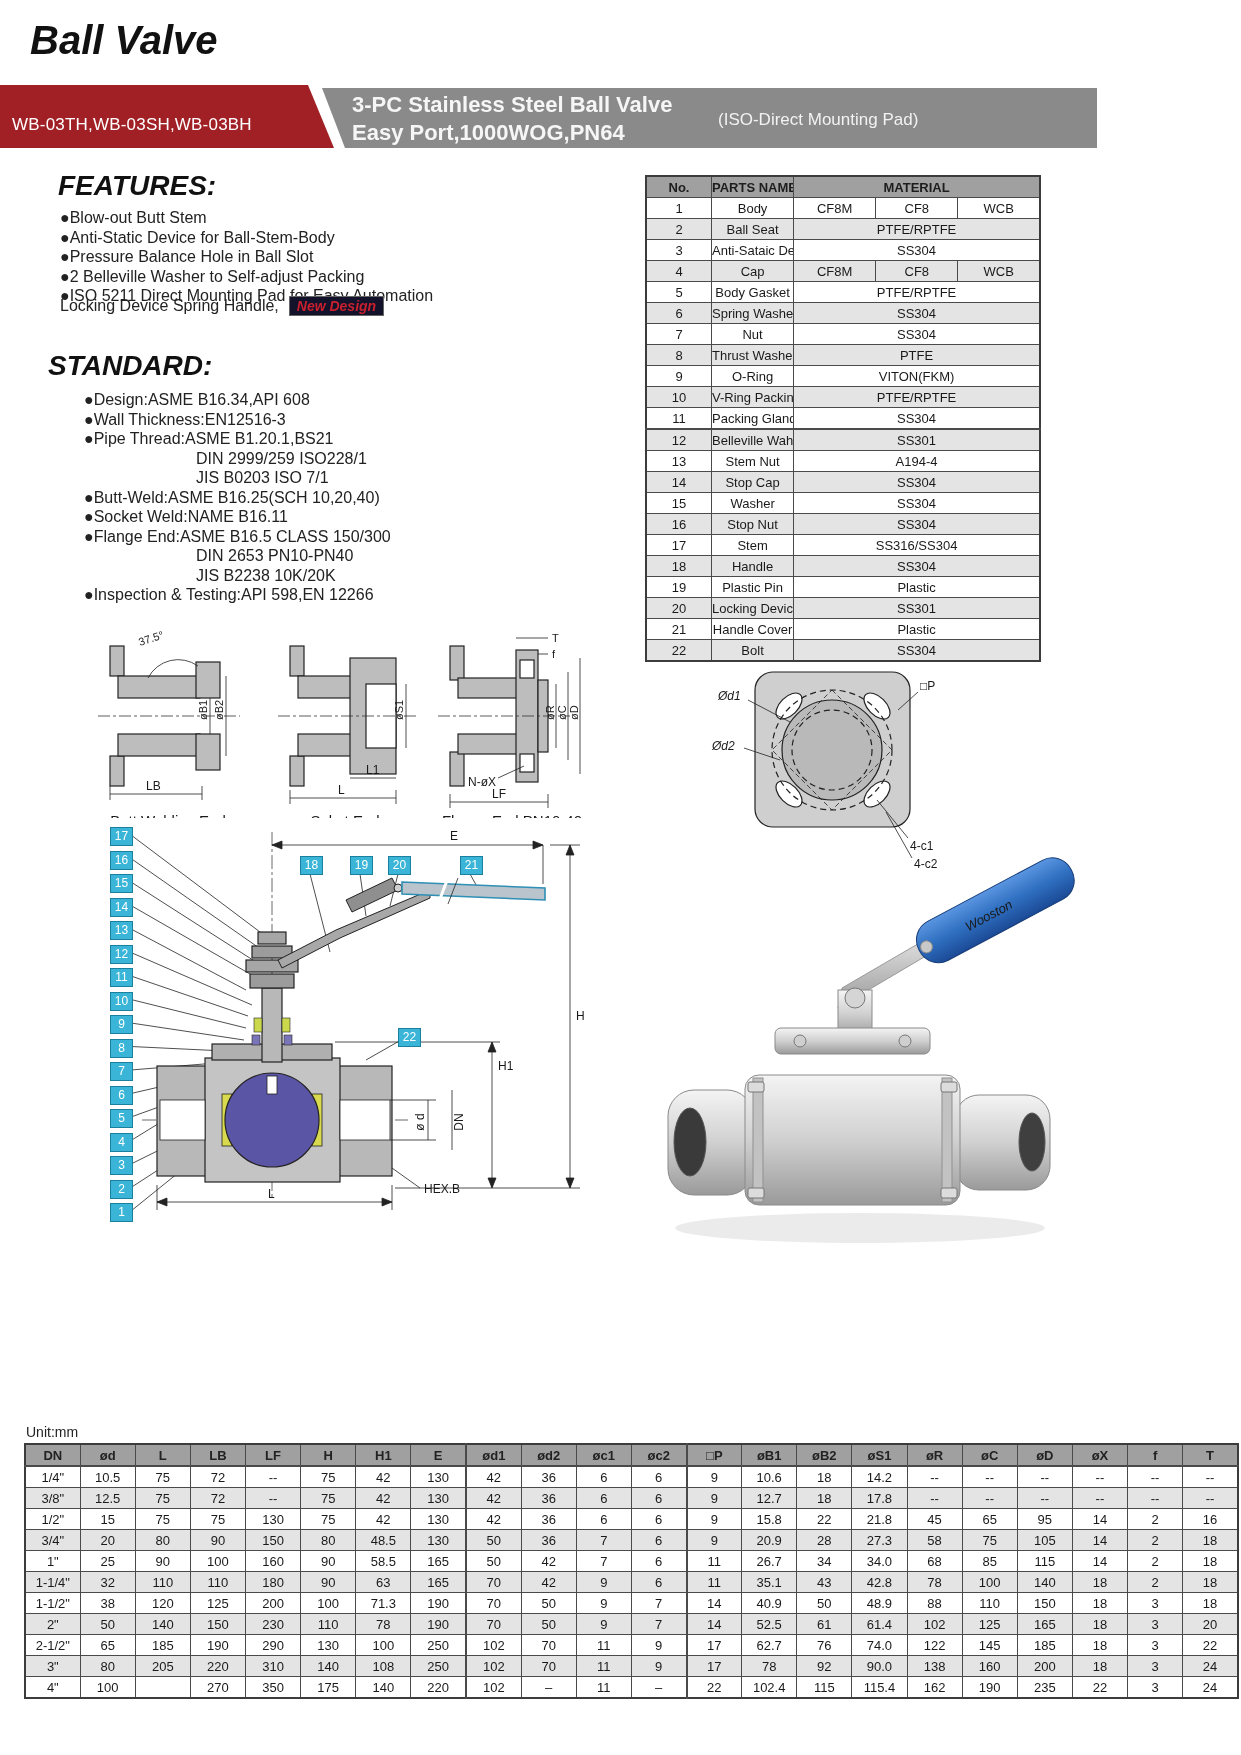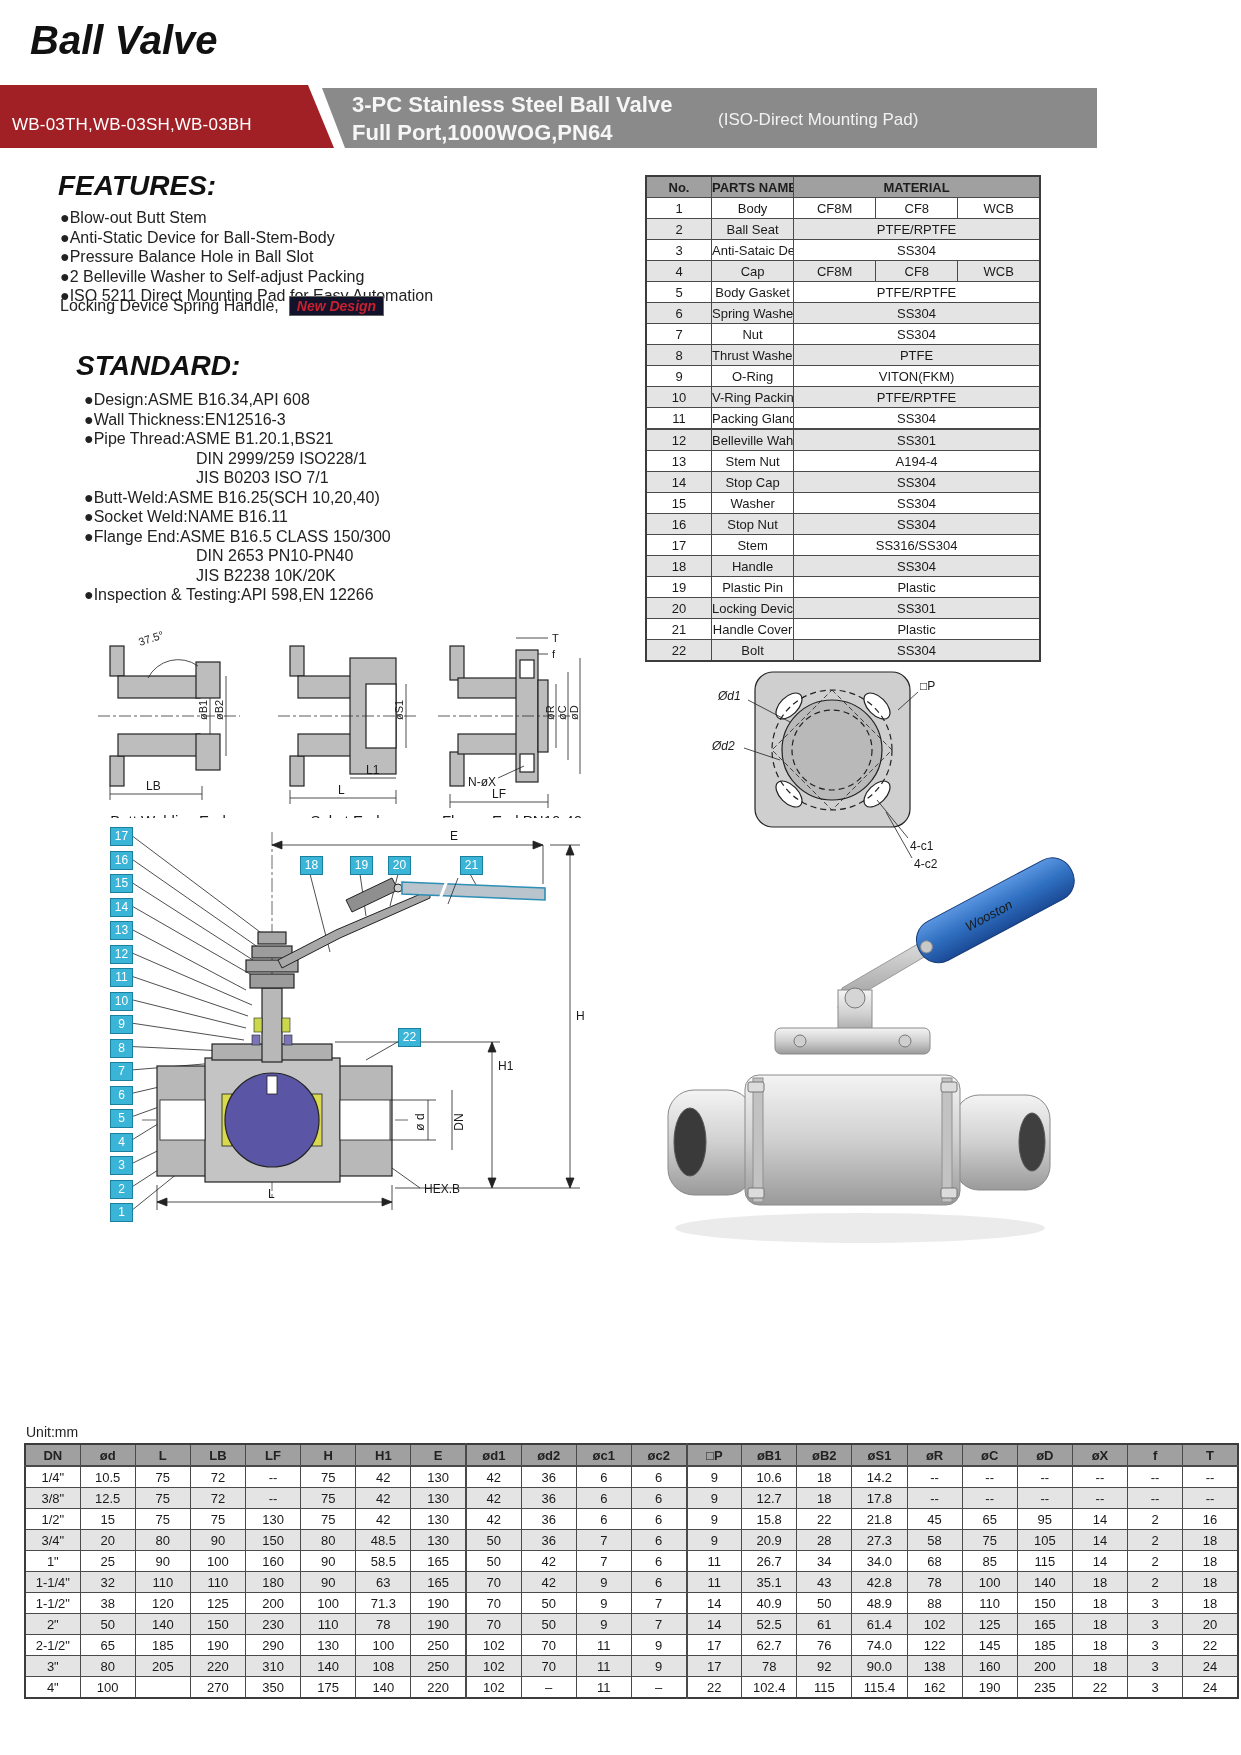--- a/index.html
+++ b/index.html
@@ -22,21 +22,21 @@
 
   
   .sec-h{font-size:28px;font-style:italic;font-weight:bold;color:#111;}
   .features-h{left:58px;top:170px;}
   #features-list{left:60px;top:208px;margin:0;padding:0;list-style:none;width:390px;}
   .b-item{font-size:16px;line-height:19.5px;color:#222;}
   .ind{padding-left:112px;}
   .feature-last{left:60px;top:296px;font-size:16px;color:#222;}
   .badge{display:inline-block;margin-left:10px;background:var(--badge_bg,#12122a);color:var(--badge_text,#c8202f);
     font-weight:bold;font-style:italic;font-size:14px;padding:1px 7px;border:1px solid #666;}
-  .standard-h{left:76px;top:350px;}
+  .standard-h{left:48px;top:350px;}
   #standard-list{left:60px;top:390px;width:400px;margin-left:24px;}
 
   
   #parts-table{left:645px;top:175px;width:396px;border-collapse:collapse;table-layout:fixed;
     font-size:13px;border:2px solid #3c3c3c;}
   #parts-table th,#parts-table td{border:1px solid #4a4a4a;height:20px;padding:0;text-align:center;
     overflow:hidden;white-space:nowrap;}
   #parts-table th{background:var(--table_header,#9c9c9c);color:#1d1d1d;font-weight:bold;}
   #parts-table .c-no{width:64px;}
   #parts-table .c-mat{width:60px;}
@@ -66,21 +66,21 @@
 <body>
 
 <div class="page" id="page">
 
   <div class="abs title">Ball Valve</div>
 
   <div class="abs banner-gray"></div>
   <div class="abs banner-red"></div>
   <div class="abs banner-models">WB-03TH,WB-03SH,WB-03BH</div>
   <div class="abs banner-l1">3-PC Stainless Steel Ball Valve</div>
-  <div class="abs banner-l2">Full Port,1000WOG,PN64</div>
+  <div class="abs banner-l2">Easy Port,1000WOG,PN64</div>
   <div class="abs banner-note">(ISO-Direct Mounting Pad)</div>
 
   <div class="abs sec-h features-h">FEATURES:</div>
   <ul class="abs" id="features-list">
       <li class="b-item">●Blow-out Butt Stem</li>
       <li class="b-item">●Anti-Static Device for Ball-Stem-Body</li>
       <li class="b-item">●Pressure Balance Hole in Ball Slot</li>
       <li class="b-item">●2 Belleville Washer to Self-adjust Packing</li>
       <li class="b-item">●ISO 5211 Direct Mounting Pad for Easy Automation</li>
     </ul>

